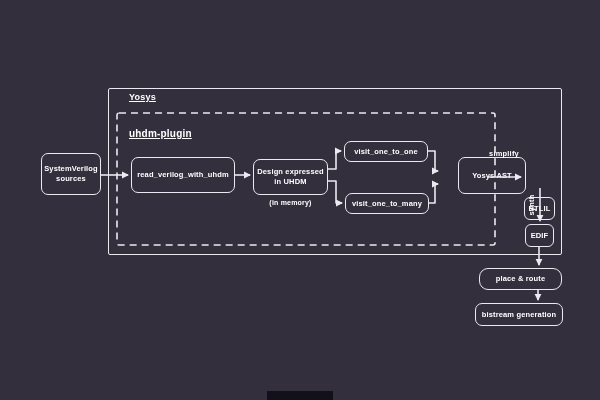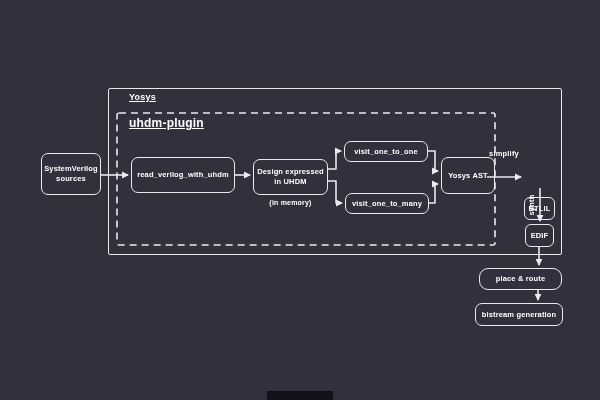--- a/index.html
+++ b/index.html
@@ -12,21 +12,21 @@
   .stage{position:relative;width:600px;height:400px;background:#332f3d;}
 
   .container-box{
     position:absolute;box-sizing:border-box;
     border:1.5px solid #ece9f1;border-radius:2px;background:transparent;
   }
   .container-label{
     position:absolute;color:#ffffff;font-weight:bold;letter-spacing:.2px;text-decoration:underline;
   }
   .lbl-yosys{left:129px;top:92px;font-size:9px;}
-  .lbl-uhdm{left:129px;top:116px;font-size:12px;}
+  .lbl-uhdm{left:129px;top:128px;font-size:10px;}
 
   .node{
     position:absolute;box-sizing:border-box;
     border:1.5px solid #ece9f1;border-radius:7px;background:transparent;
     color:#ffffff;font-weight:bold;font-size:7.5px;line-height:1.3;
     display:flex;flex-direction:column;align-items:center;justify-content:center;
     text-align:right;letter-spacing:.15px;
   }
   .node .nline{white-space:nowrap;}
   .small{border-radius:6px;}
@@ -79,21 +79,21 @@
   </div>
 
   <div class="node" style="left:344px;top:141px;width:84px;height:21px;">
     <span class="nline">visit_one_to_one</span>
   </div>
 
   <div class="node" style="left:345px;top:193px;width:84px;height:21px;">
     <span class="nline">visit_one_to_many</span>
   </div>
 
-  <div class="node" style="left:441px;top:157px;width:54px;height:37px;">
+  <div class="node" style="left:458px;top:157px;width:68px;height:37px;">
     <span class="nline">Yosys AST</span>
   </div>
 
   <div class="node small" style="left:524px;top:165px;width:31px;height:23px;margin-top:32px;">
     <span class="nline">RTLIL</span>
   </div>
 
   <div class="node small" style="left:525px;top:224px;width:29px;height:23px;">
     <span class="nline">EDIF</span>
   </div>

